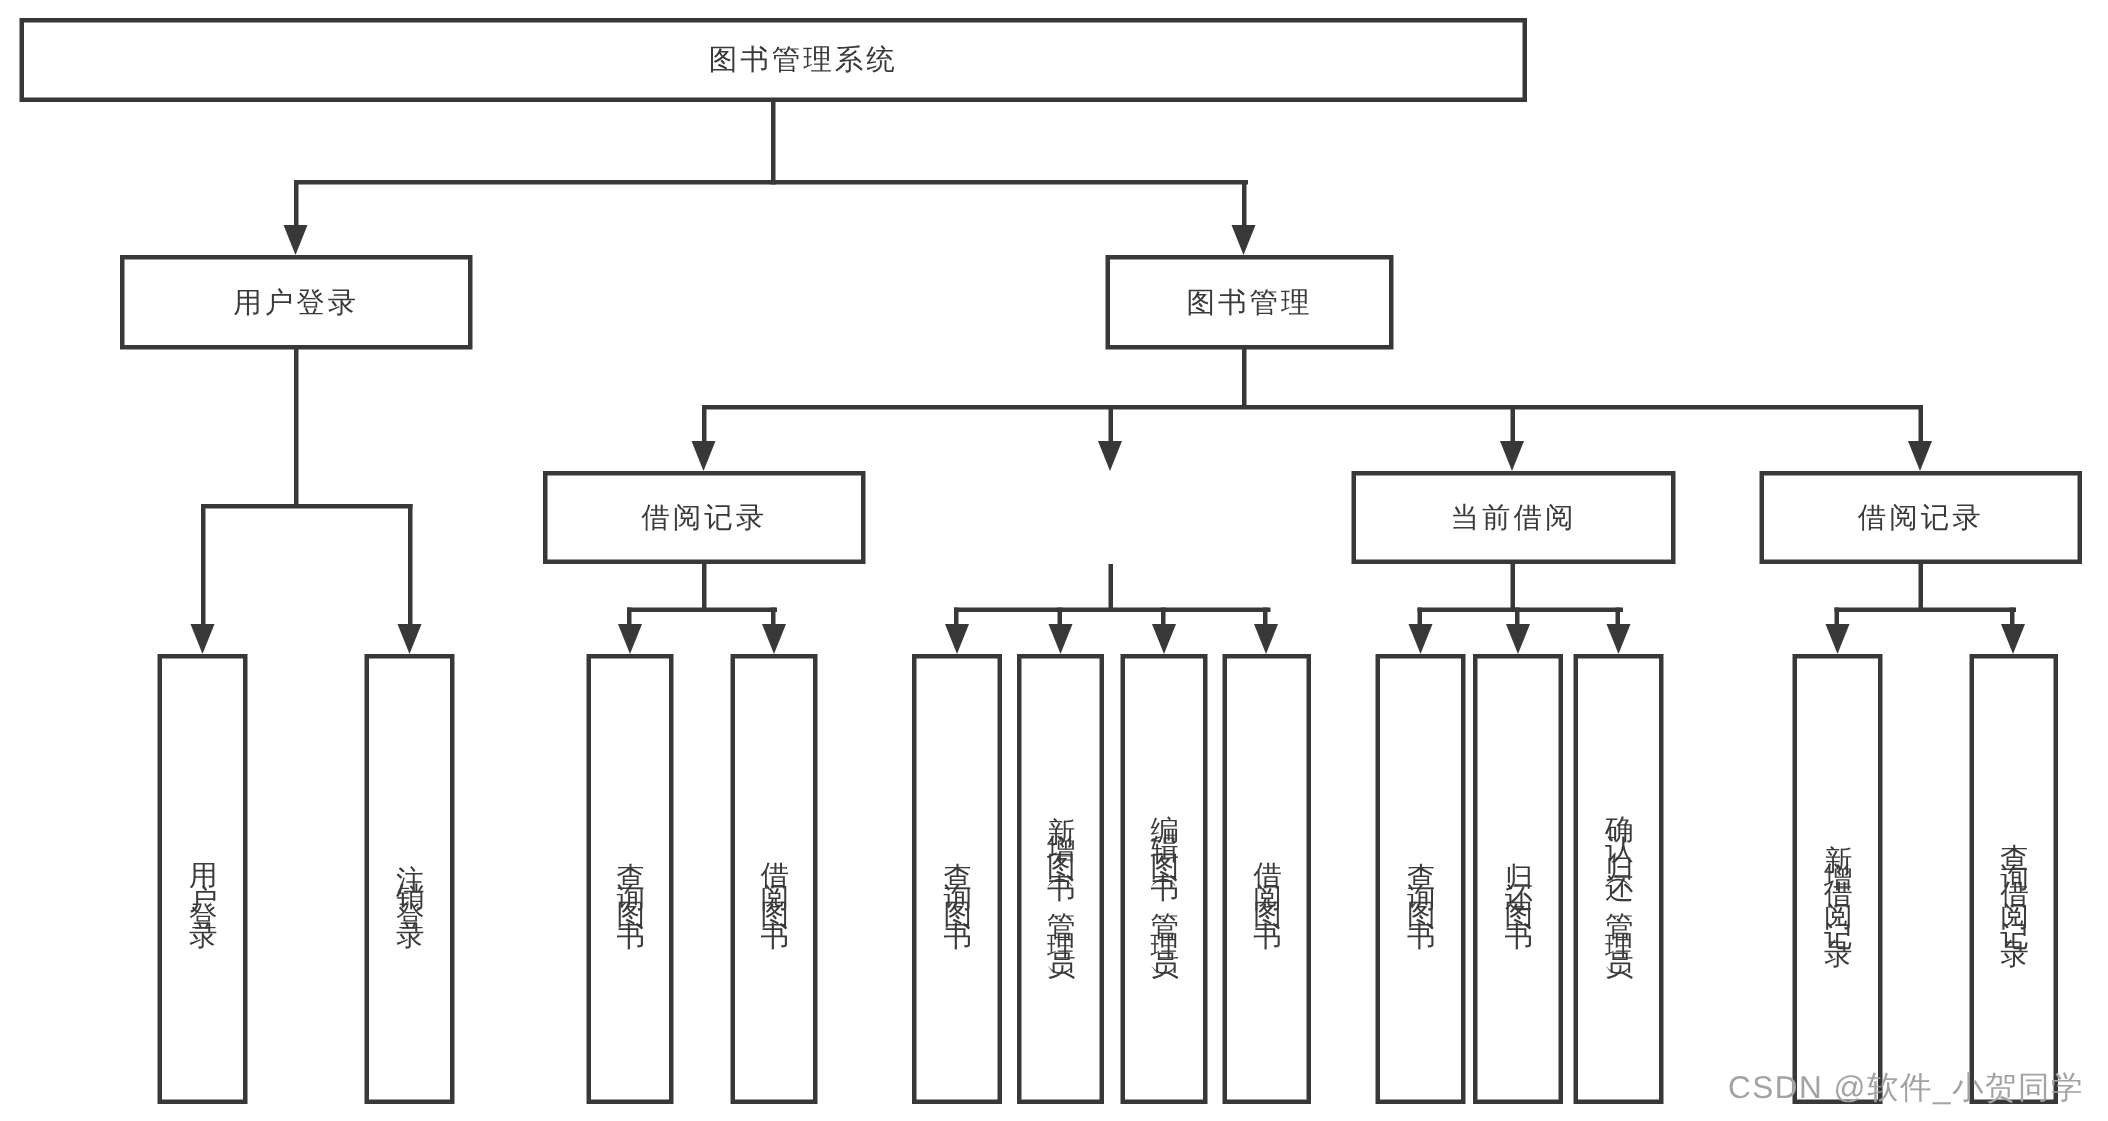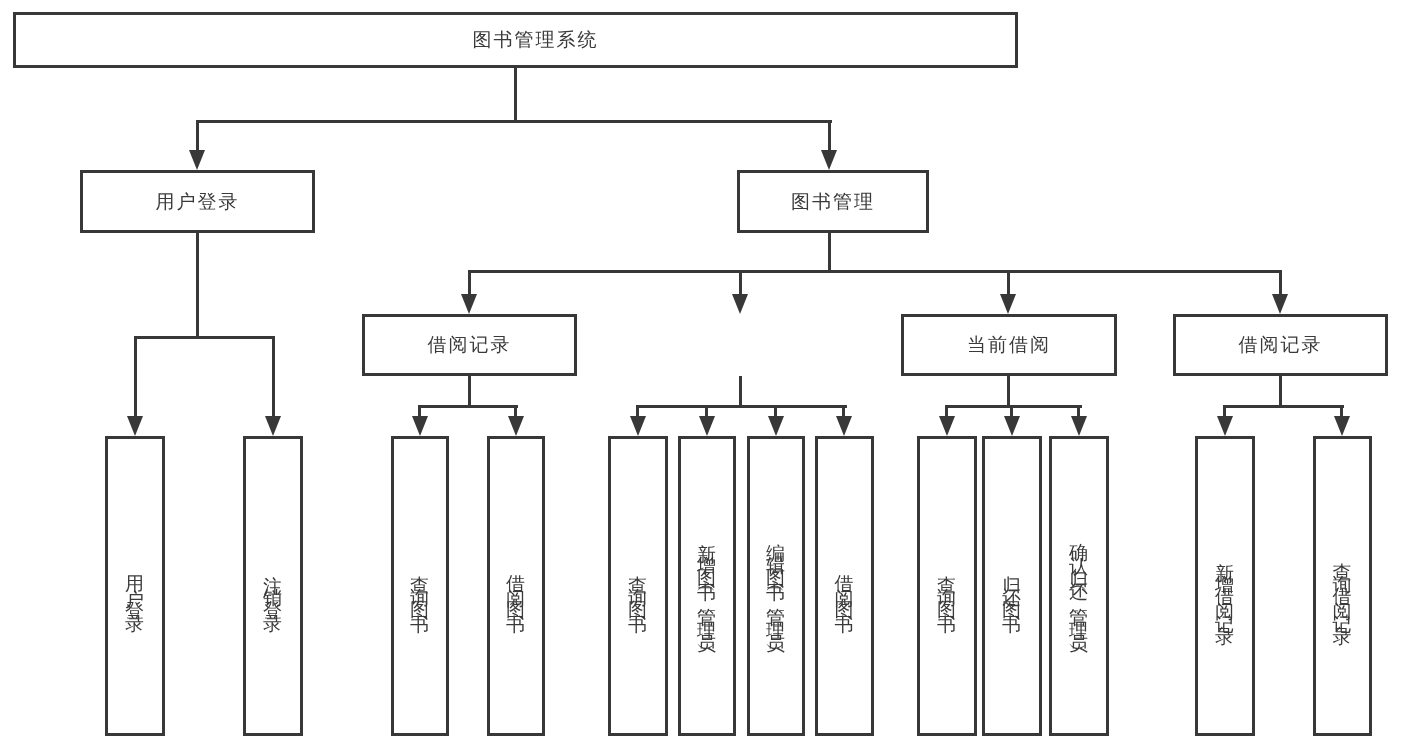--- a/index.html
+++ b/index.html
@@ -123,14 +123,15 @@
   <div class="arrow" style="left:1004px;top:416px;"></div>
   <div class="arrow" style="left:1071px;top:416px;"></div>
 
   <div class="vline" style="left:1279px;top:376px;height:32px;"></div>
   <div class="hline" style="left:1223px;top:405px;width:121px;"></div>
   <div class="vline" style="left:1223px;top:405px;height:11px;"></div>
   <div class="vline" style="left:1340px;top:405px;height:11px;"></div>
   <div class="arrow" style="left:1217px;top:416px;"></div>
   <div class="arrow" style="left:1334px;top:416px;"></div>
 
+  <div class="watermark">CSDN @软件_小贺同学</div>
 
 </div>
 
 </body></html>

